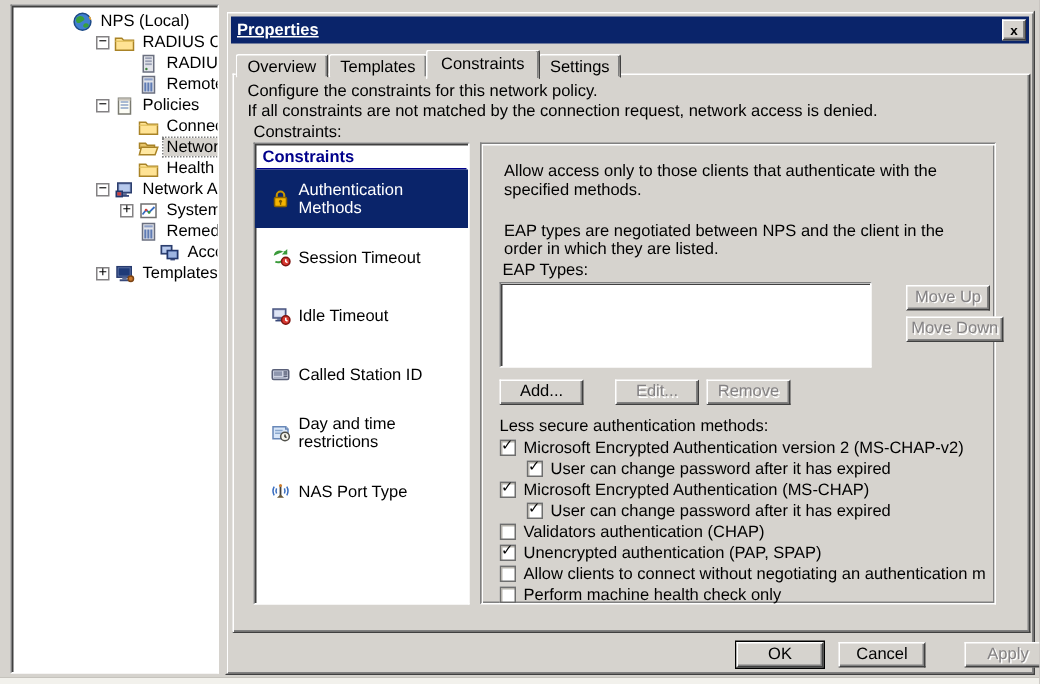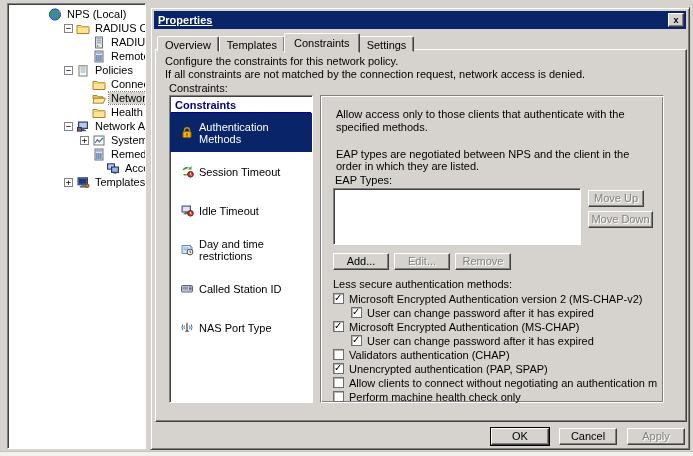--- a/index.html
+++ b/index.html
@@ -94,21 +94,21 @@
     background: #fff;
     border: 1px solid; border-color: #808080 #fff #fff #808080;
     box-shadow: inset 1px 1px 0 #404040;
   }
   .btn {
     background: #d6d3ce; text-align: center; cursor: default;
     border: 1px solid; border-color: #fff #404040 #404040 #fff;
     box-shadow: inset -1px -1px 0 #808080;
     font-family: "Liberation Sans", sans-serif; font-size: 11px; line-height: 14px;
   }
-  .btn.disabled { color: #848284; text-shadow: 1px 1px 0 #fff; }
+  .btn.disabled { color: #848284; text-shadow: 1px 1px 0 #fff; margin-left: 16px; }
   .btn.default { box-shadow: 0 0 0 1px #000, inset -1px -1px 0 #808080; }
   .move-up   { position: absolute; left: 267px; top: 94px;  width: 56px; height: 17px; }
   .move-down { position: absolute; left: 267px; top: 115px; width: 65px; height: 17px; }
   .add-btn    { position: absolute; left: 12px;  top: 157px; width: 56px; height: 17px; }
   .edit-btn   { position: absolute; left: 73px;  top: 157px; width: 56px; height: 17px; }
   .remove-btn { position: absolute; left: 134px; top: 157px; width: 56px; height: 17px; }
   .less-secure-label { position: absolute; left: 12px; top: 182px; }
   .cb-group { position: absolute; left: 12px; top: 196px; right: 6px; }
   .cb-row { display: flex; align-items: center; height: 13px; margin-bottom: 1px; white-space: nowrap; overflow: hidden; }
   .cb-row.indent1 { margin-left: 18px; }
@@ -336,36 +336,36 @@
                   <rect x="3" y="3" width="6.5" height="4" fill="#dfe5f5"></rect>
                   <rect x="4.8" y="8" width="3" height="1.2" fill="#5a6a94"></rect>
                   <rect x="3.6" y="9.2" width="5.4" height="1.1" fill="#39497a"></rect>
                   <circle cx="10.5" cy="9.3" r="2.8" fill="#d83830" stroke="#7c1410"></circle>
                   <path d="M10.5 7.8v1.6l1.2.7" stroke="#fff" fill="none"></path>
                 </svg></span>
               <span>Idle Timeout</span>
             </div>
             <div class="constraint-row">
               <span class="cicon"><svg width="14" height="13" viewBox="0 0 14 13" xmlns="http://www.w3.org/2000/svg">
+                  <rect x="1.5" y="3.5" width="11" height="6.5" rx="1" fill="#cdd2e2" stroke="#5a6078"></rect>
+                  <rect x="2.6" y="4.6" width="5.4" height="3" fill="#8e96ae"></rect>
+                  <path d="M9 5h2.6M9 6.4h2.6M9 7.8h2.6" stroke="#5a6078"></path>
+                  <rect x="2.6" y="8.4" width="8" height="1" fill="#aab0c4"></rect>
+                </svg></span>
+              <span>Called Station ID</span>
+            </div>
+            <div class="constraint-row">
+              <span class="cicon"><svg width="14" height="13" viewBox="0 0 14 13" xmlns="http://www.w3.org/2000/svg">
                   <path d="M2 2.5h8.5l1.5 1.5v6.5H2z" fill="#d8e6f8" stroke="#6888b8"></path>
                   <path d="M10.5 2.5V4H12" fill="#fff" stroke="#6888b8"></path>
                   <path d="M3.4 5h5M3.4 6.8h5" stroke="#88a6cc"></path>
                   <circle cx="10" cy="9" r="2.9" fill="#f4f4ec" stroke="#50504a"></circle>
                   <path d="M10 7.6V9l1 .7" stroke="#3a3a34" fill="none"></path>
                 </svg></span>
               <span>Day and time restrictions</span>
-            </div>
-            <div class="constraint-row">
-              <span class="cicon"><svg width="14" height="13" viewBox="0 0 14 13" xmlns="http://www.w3.org/2000/svg">
-                  <rect x="1.5" y="3.5" width="11" height="6.5" rx="1" fill="#cdd2e2" stroke="#5a6078"></rect>
-                  <rect x="2.6" y="4.6" width="5.4" height="3" fill="#8e96ae"></rect>
-                  <path d="M9 5h2.6M9 6.4h2.6M9 7.8h2.6" stroke="#5a6078"></path>
-                  <rect x="2.6" y="8.4" width="8" height="1" fill="#aab0c4"></rect>
-                </svg></span>
-              <span>Called Station ID</span>
             </div>
             <div class="constraint-row">
               <span class="cicon"><svg width="14" height="13" viewBox="0 0 14 13" xmlns="http://www.w3.org/2000/svg">
                   <path d="M7 3v7" stroke="#404040" stroke-width="1.2"></path>
                   <path d="M4.6 10.8h4.8L7 8.6z" fill="#6a5a3a"></path>
                   <circle cx="7" cy="2.6" r="1" fill="#d08030"></circle>
                   <path d="M4.4 4.6a4 4 0 0 0 0 3.4M9.6 4.6a4 4 0 0 1 0 3.4" stroke="#3a6ec0" fill="none"></path>
                   <path d="M2.8 3.4a6 6 0 0 0 0 5.8M11.2 3.4a6 6 0 0 1 0 5.8" stroke="#3a6ec0" fill="none"></path>
                 </svg></span>
               <span>NAS Port Type</span>

